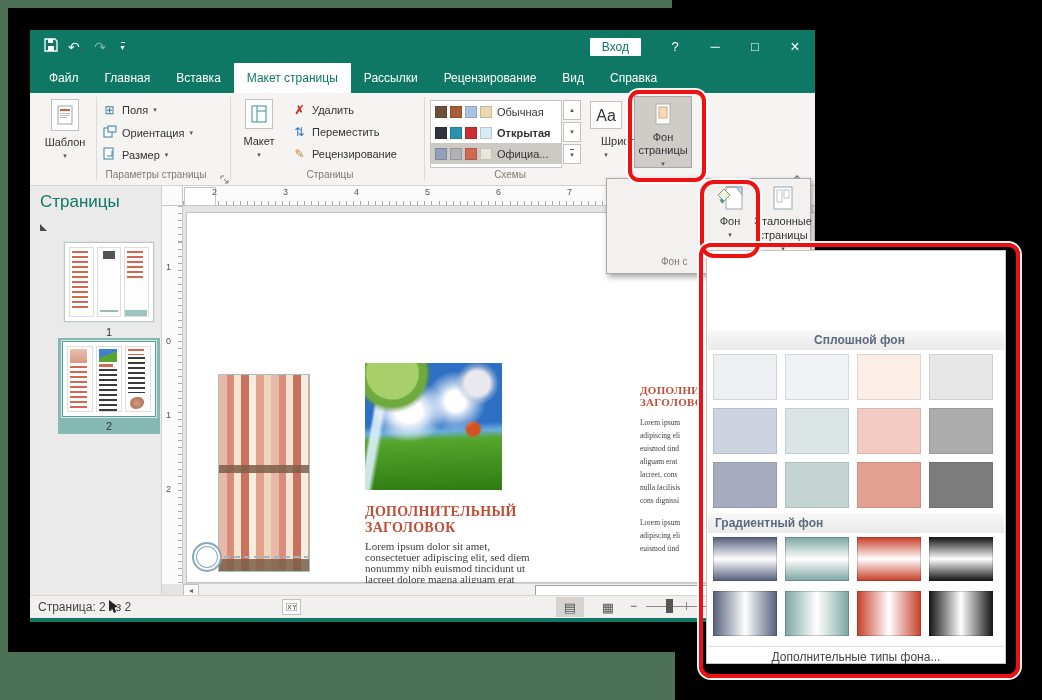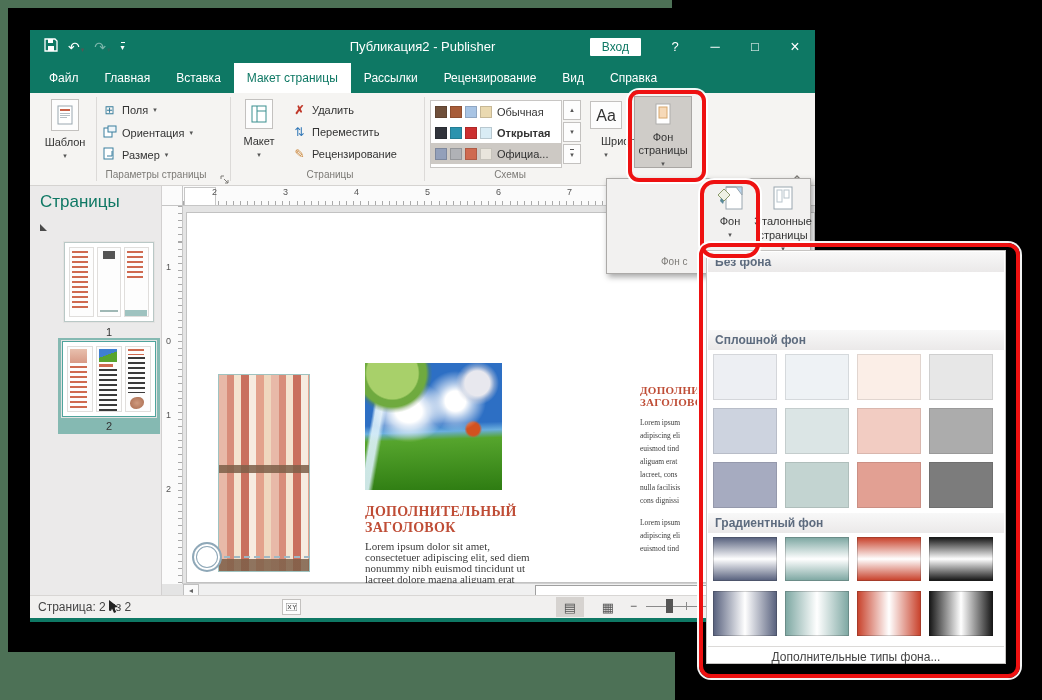--- a/index.html
+++ b/index.html
@@ -88,21 +88,20 @@
         </svg>
     </span>
     <span style="font-size:14px;">
       <span>↶</span><span class="dd">▾</span>
     </span>
     <span style="font-size:14px;opacity:.45;">
       <span>↷</span><span class="dd">▾</span>
     </span>
     <span style="font-size:8px;border-top:1px solid #fff;line-height:8px;padding-top:1px;">▾</span>
   </div>
-  <span class="title-text">Публикация2 - Publisher</span>
   <div class="tb-right">
     <span class="signin">Вход</span>
     <span class="tb-btn">?</span>
     <span class="tb-btn">─</span>
     <span class="tb-btn">□</span>
     <span class="tb-btn" style="font-size:16px;">×</span>
   </div>
 </div>
 
 <div class="abs" id="tabrow">
@@ -391,23 +390,22 @@
           <rect x="13" y="5" width="5" height="8" fill="none" stroke="#b8c4cc"></rect>
         </svg>
     </span>
     <span>Эталонные страницы</span>
     <span class="dd">▾</span>
   </div>
   <span class="abs" style="left:54px;top:77px;font-size:10px;color:#7c7a76;">Фон с</span>
 </div>
 
 <div class="abs" id="bgpanel">
-  <div class="sechdr" style="top:1px;">Без фона</div>
   <div class="abs" style="left:1px;top:21px;width:296px;height:58px;background:#fff;"></div>
-  <div class="sechdr" style="top:79px;">Сплошной фон</div>
+  <div class="sechdr" style="top:79px;text-align:center;">Сплошной фон</div>
 
   <div class="swatch" style="left: 6px; top: 103px; background: rgb(237, 239, 243);"></div>
   <div class="swatch" style="left: 78px; top: 103px; background: rgb(238, 242, 245);"></div>
   <div class="swatch" style="left: 150px; top: 103px; background: rgb(251, 238, 231);"></div>
   <div class="swatch" style="left: 222px; top: 103px; background: rgb(231, 231, 231);"></div>
   <div class="swatch" style="left: 6px; top: 157px; background: rgb(205, 211, 223);"></div>
   <div class="swatch" style="left: 78px; top: 157px; background: rgb(219, 229, 229);"></div>
   <div class="swatch" style="left: 150px; top: 157px; background: rgb(242, 204, 194);"></div>
   <div class="swatch" style="left: 222px; top: 157px; background: rgb(172, 172, 172);"></div>
   <div class="swatch" style="left: 6px; top: 211px; background: rgb(166, 171, 192);"></div>

